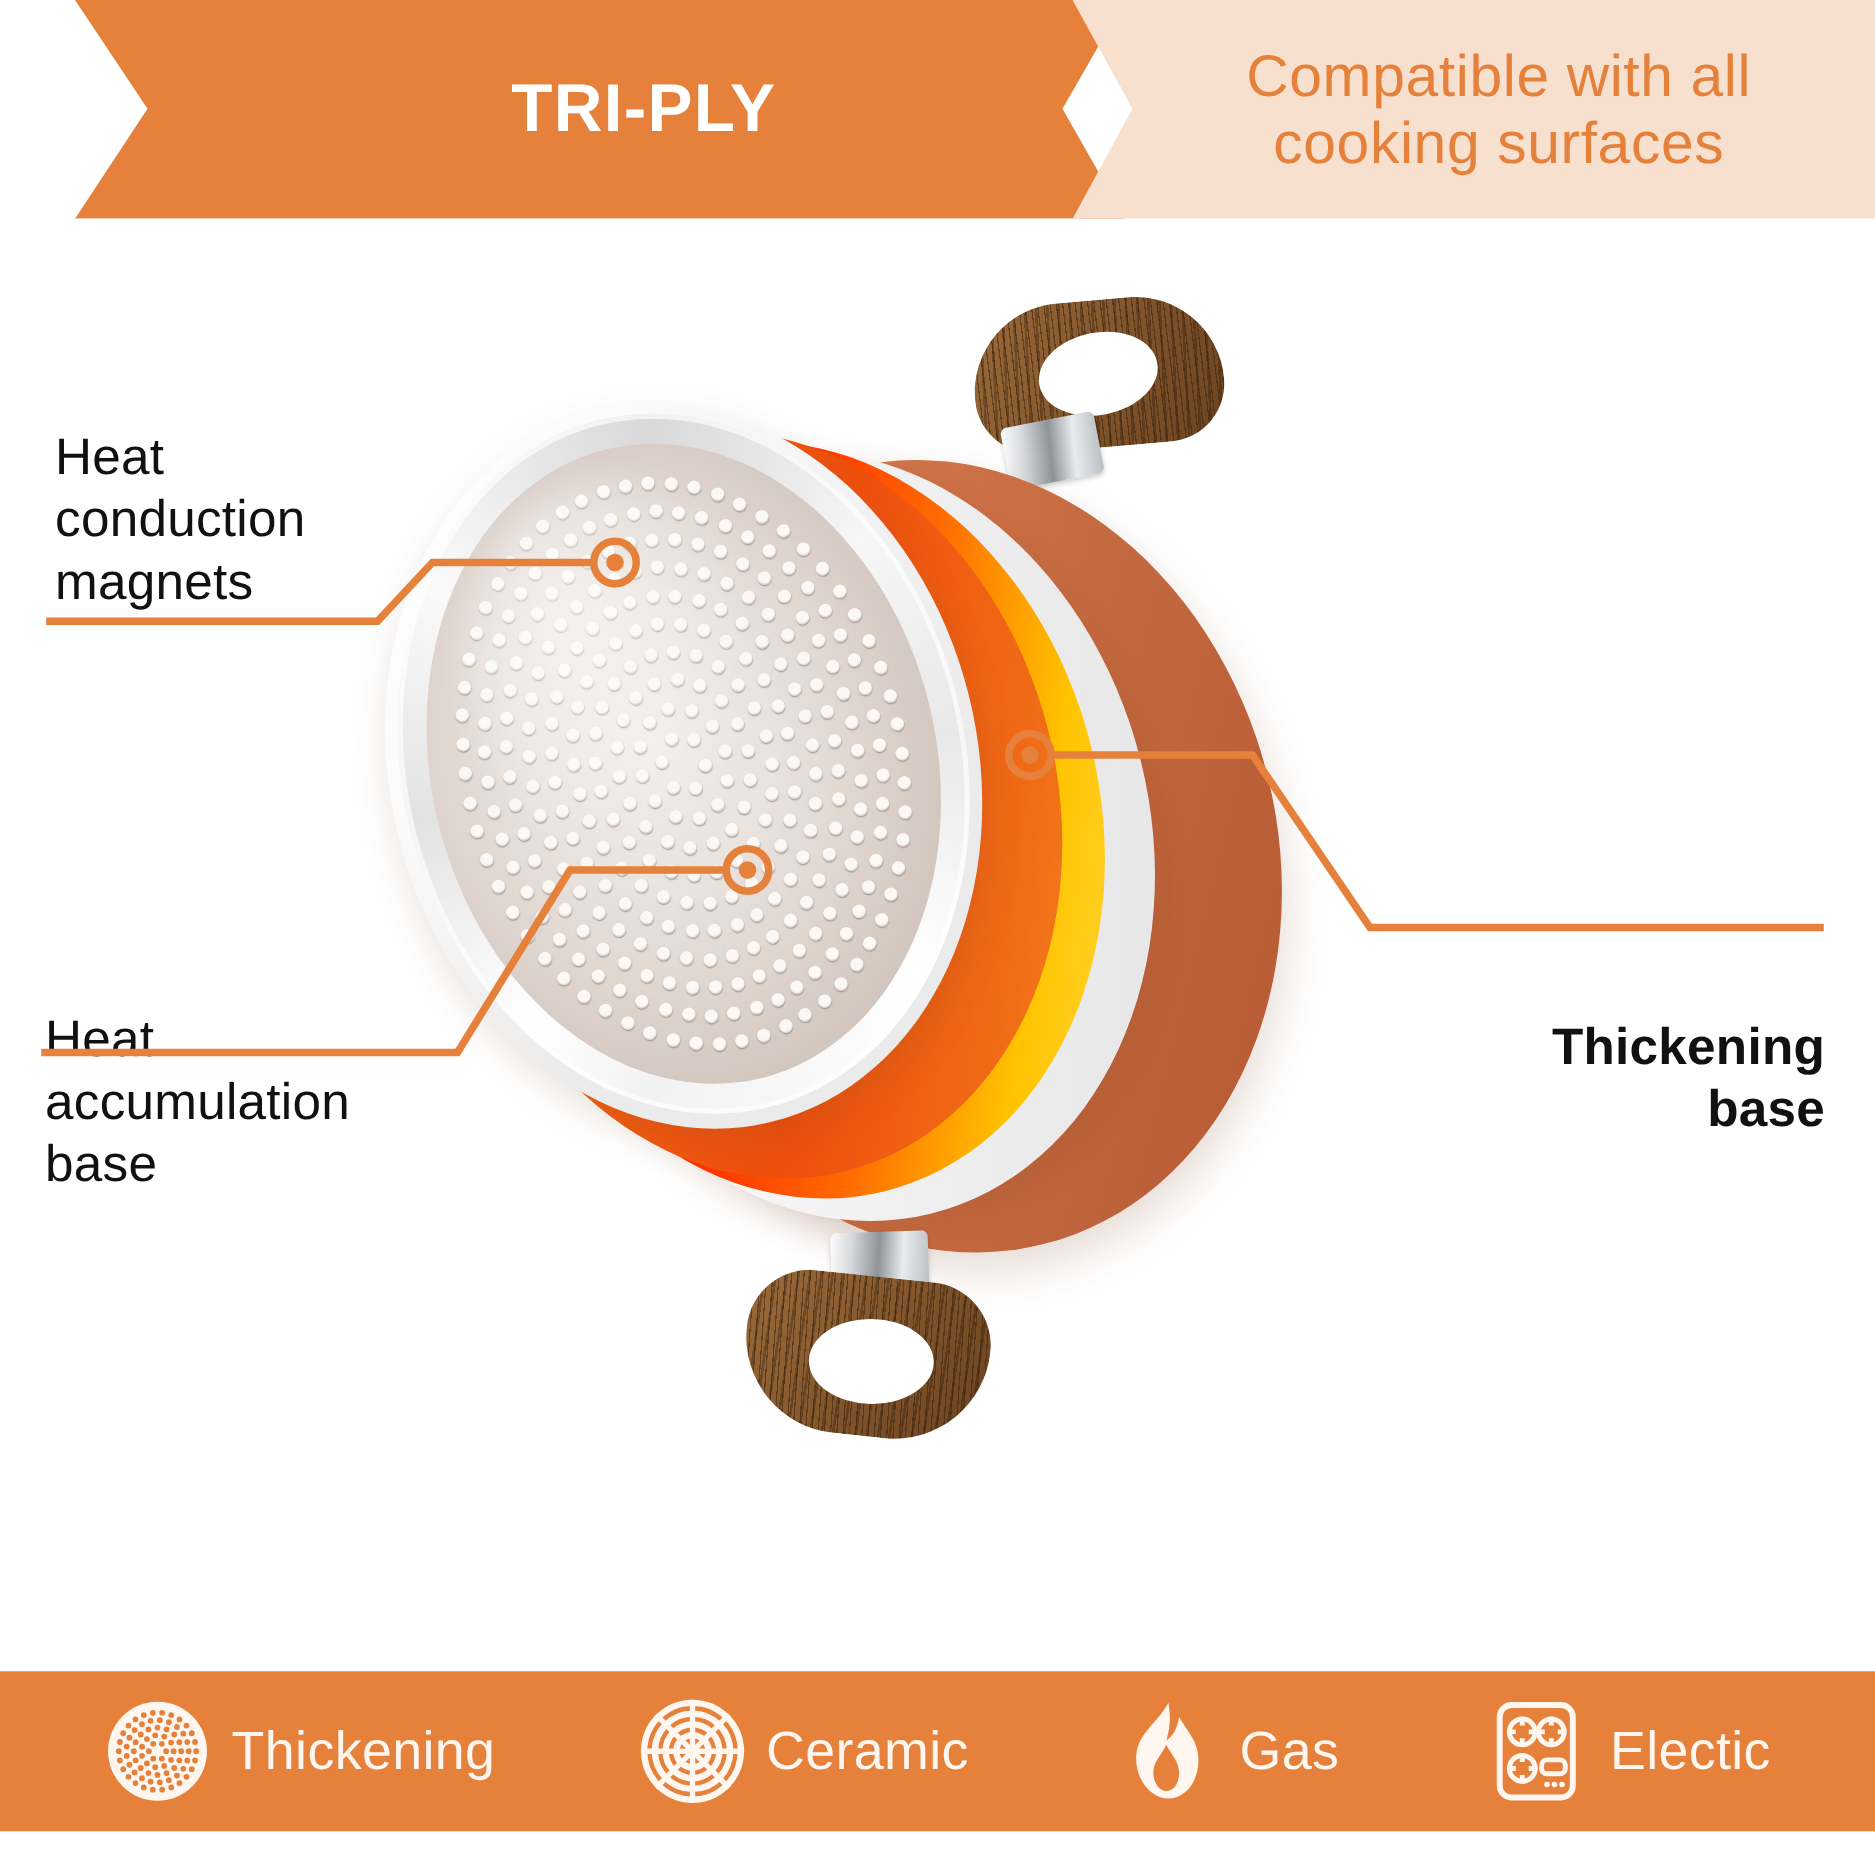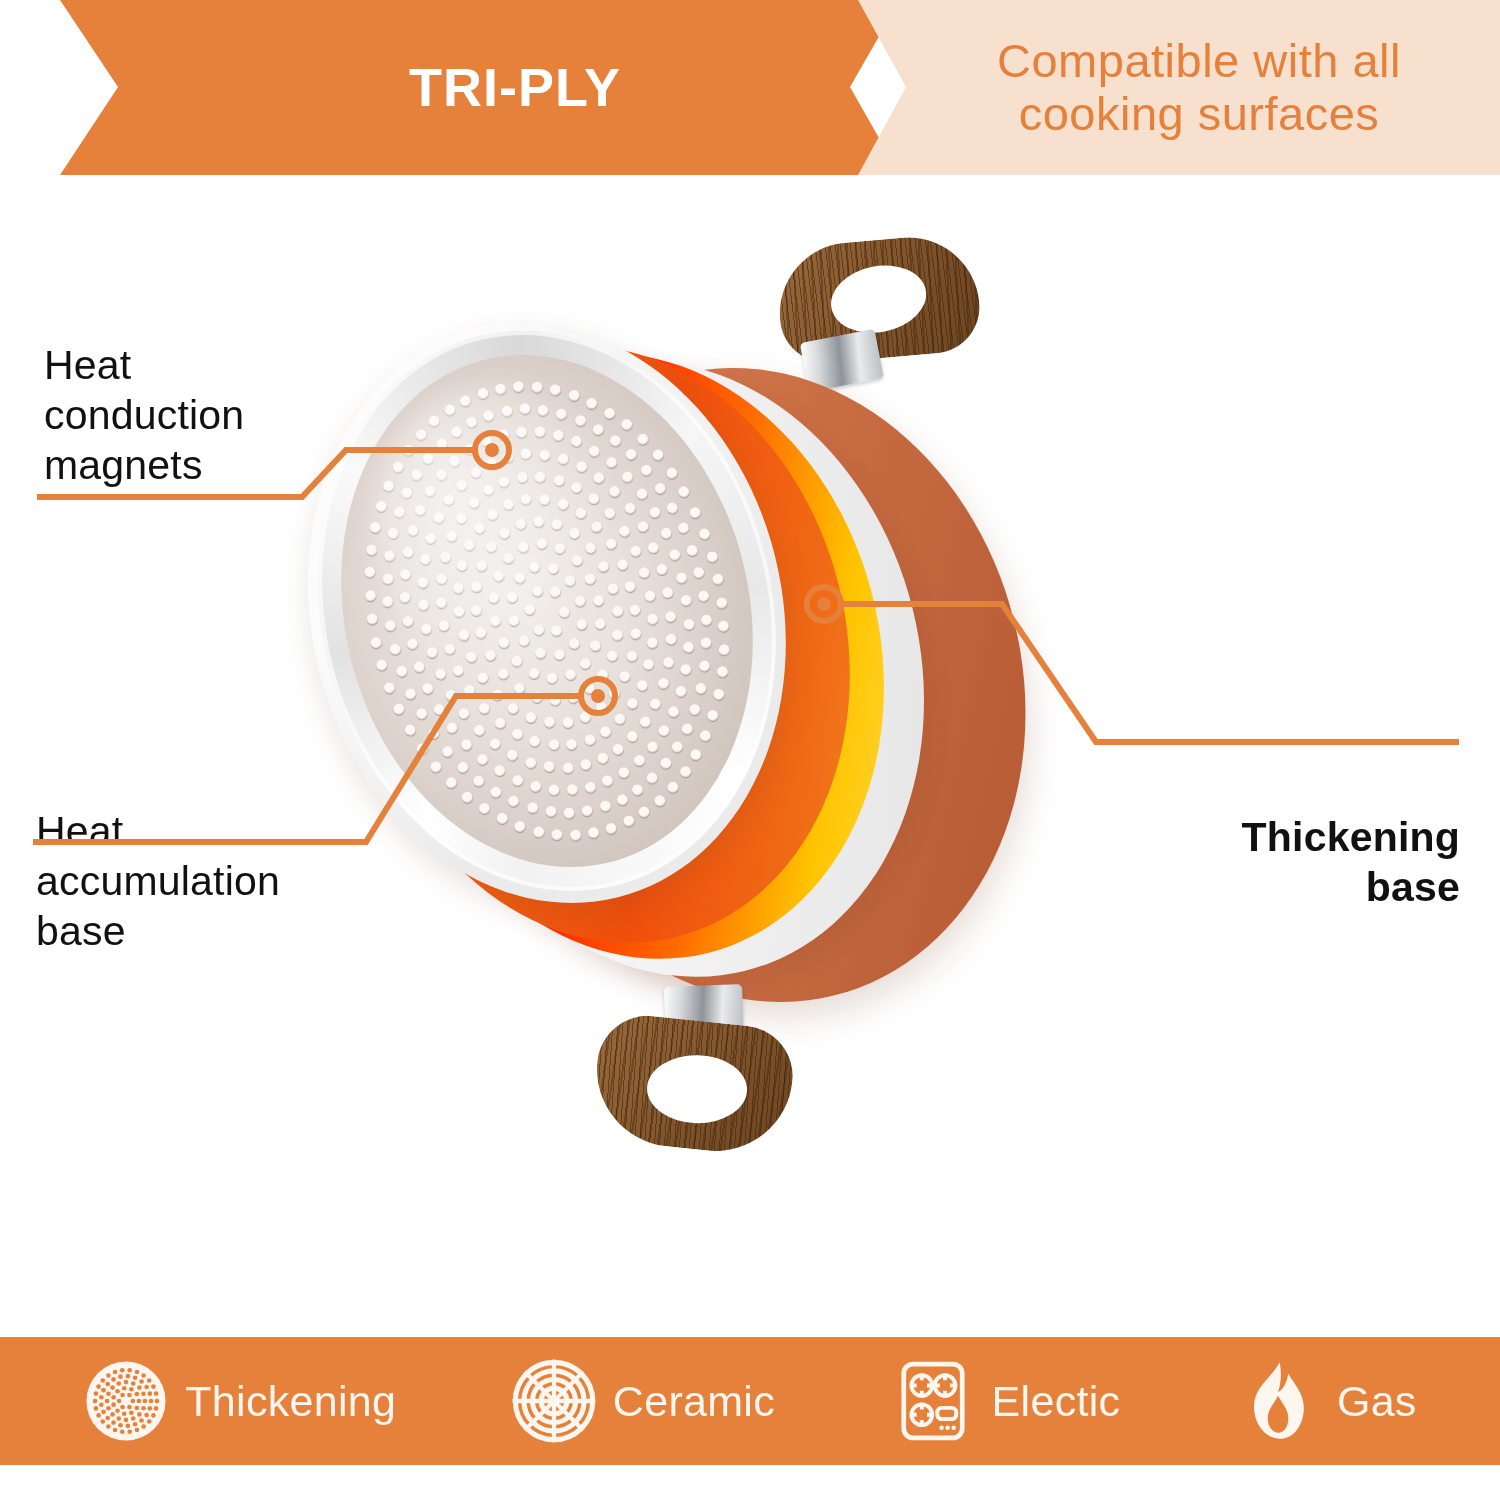--- a/index.html
+++ b/index.html
@@ -695,42 +695,42 @@
             <path d="M16 16 L84 84"></path>
             <path d="M84 16 L16 84"></path>
           </g>
         </g>
       </svg>
       <span class="lbl">Ceramic</span>
     </div>
 
     <div class="strip-item">
       <svg class="ico" viewBox="0 0 100 100">
+        <path d="M52 5 C40 26 22 34 22 57 C22 77 36 94 52 94 C68 94 80 78 80 58 C80 40 68 30 62 18 C60 30 56 36 50 40 C54 28 54 16 52 5 Z" fill="#FFF6EF"></path>
+        <path d="M50 44 C44 56 38 60 38 70 C38 80 44 87 50 87 C57 87 62 80 62 70 C62 60 56 55 50 44 Z" fill="#E5813B"></path>
+      </svg>
+      <span class="lbl">Gas</span>
+    </div>
+
+    <div class="strip-item">
+      <svg class="ico" viewBox="0 0 100 100">
         <rect x="16" y="7" width="68" height="86" rx="11" fill="none" stroke="#FFF6EF" stroke-width="5.5"></rect>
         <g fill="none" stroke="#FFF6EF" stroke-width="4.6">
           <circle cx="37" cy="32" r="12"></circle>
           <path d="M37 18 L37 26 M37 38 L37 46 M23 32 L31 32 M43 32 L51 32"></path>
           <circle cx="64" cy="32" r="12"></circle>
           <path d="M64 18 L64 26 M64 38 L64 46 M50 32 L58 32 M70 32 L78 32"></path>
           <circle cx="37" cy="66" r="12"></circle>
           <path d="M37 52 L37 60 M37 72 L37 80 M23 66 L31 66 M43 66 L51 66"></path>
         </g>
         <rect x="55" y="58" width="22" height="13" rx="5" fill="none" stroke="#FFF6EF" stroke-width="4.6"></rect>
         <g fill="#FFF6EF">
           <circle cx="60" cy="81" r="2.6"></circle>
           <circle cx="67" cy="81" r="2.6"></circle>
           <circle cx="74" cy="81" r="2.6"></circle>
         </g>
       </svg>
       <span class="lbl">Electic</span>
     </div>
 
-    <div class="strip-item">
-      <svg class="ico" viewBox="0 0 100 100">
-        <path d="M52 5 C40 26 22 34 22 57 C22 77 36 94 52 94 C68 94 80 78 80 58 C80 40 68 30 62 18 C60 30 56 36 50 40 C54 28 54 16 52 5 Z" fill="#FFF6EF"></path>
-        <path d="M50 44 C44 56 38 60 38 70 C38 80 44 87 50 87 C57 87 62 80 62 70 C62 60 56 55 50 44 Z" fill="#E5813B"></path>
-      </svg>
-      <span class="lbl">Gas</span>
-    </div>
-
   </div>
 
 </div>
 
 </body></html>

